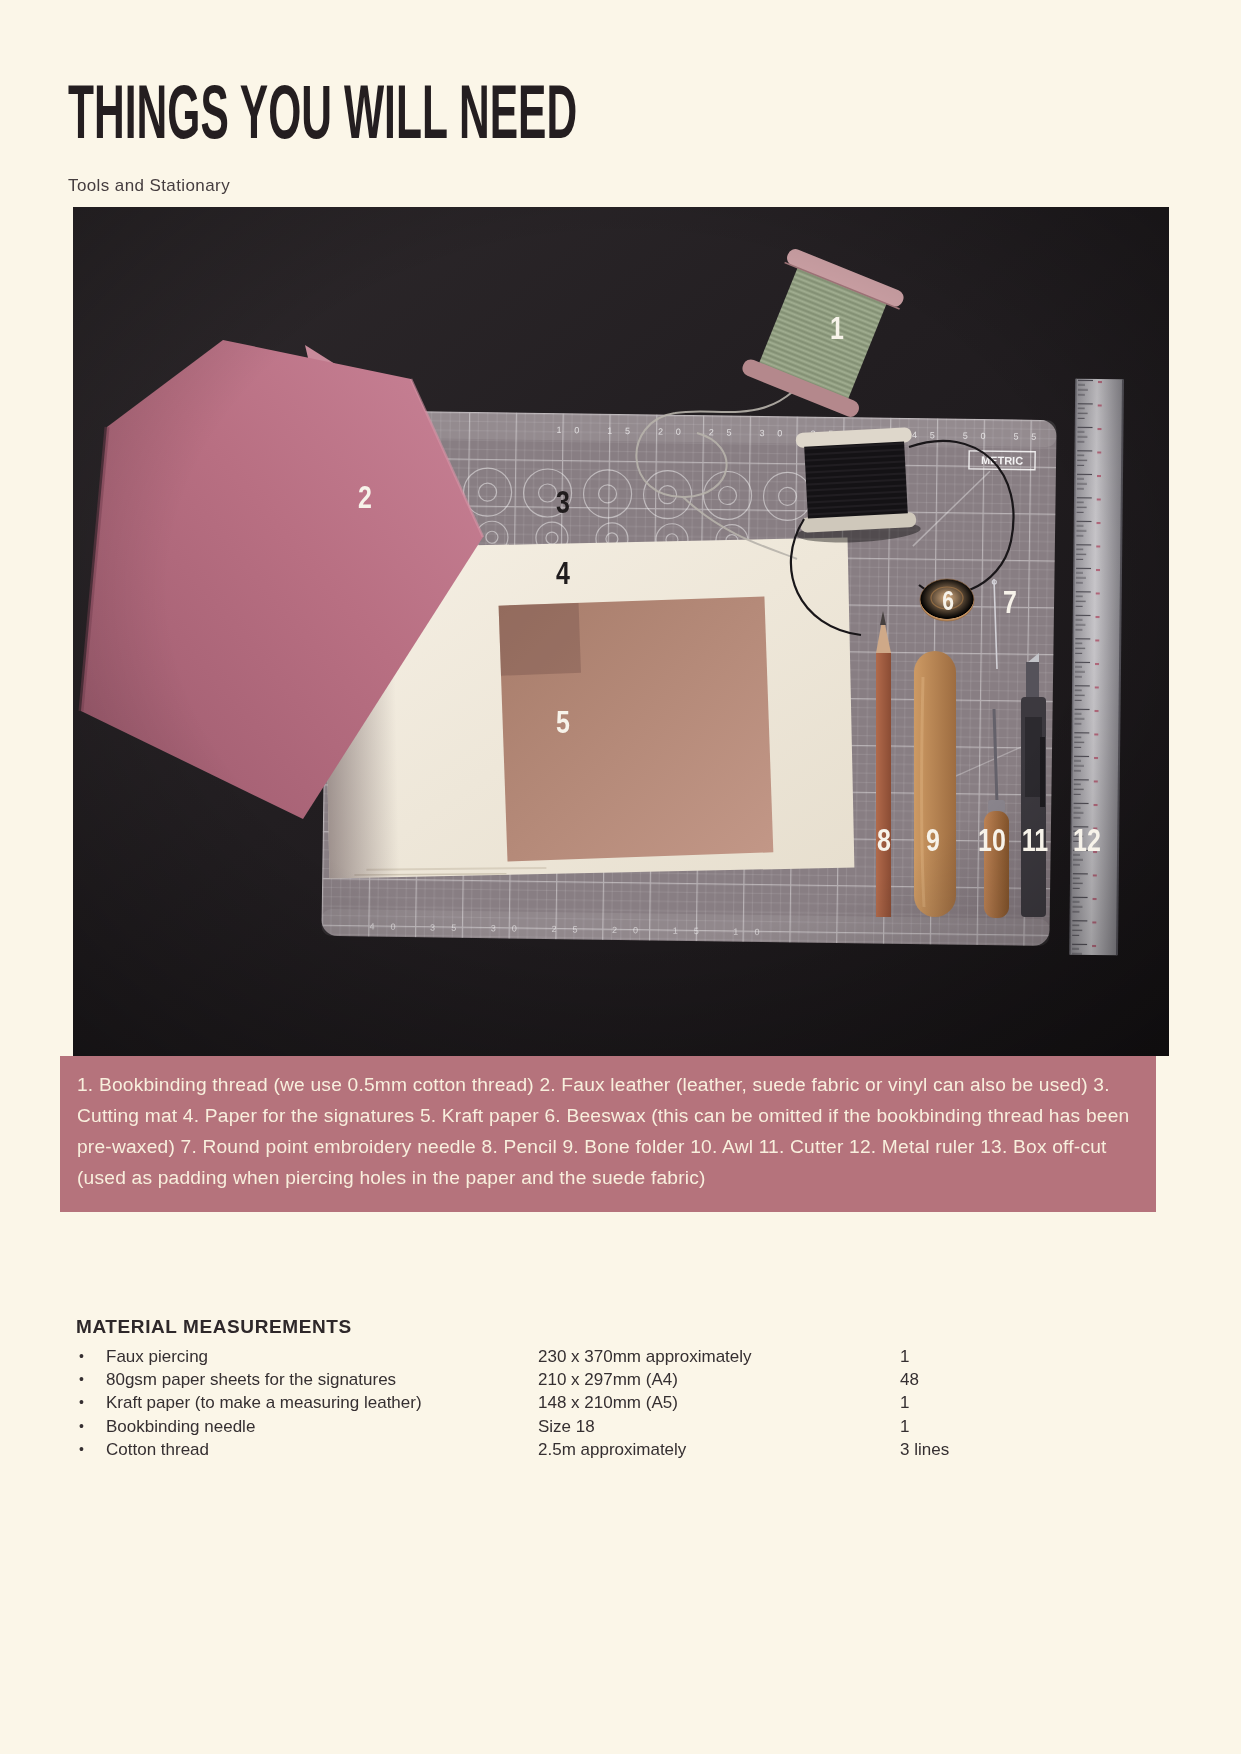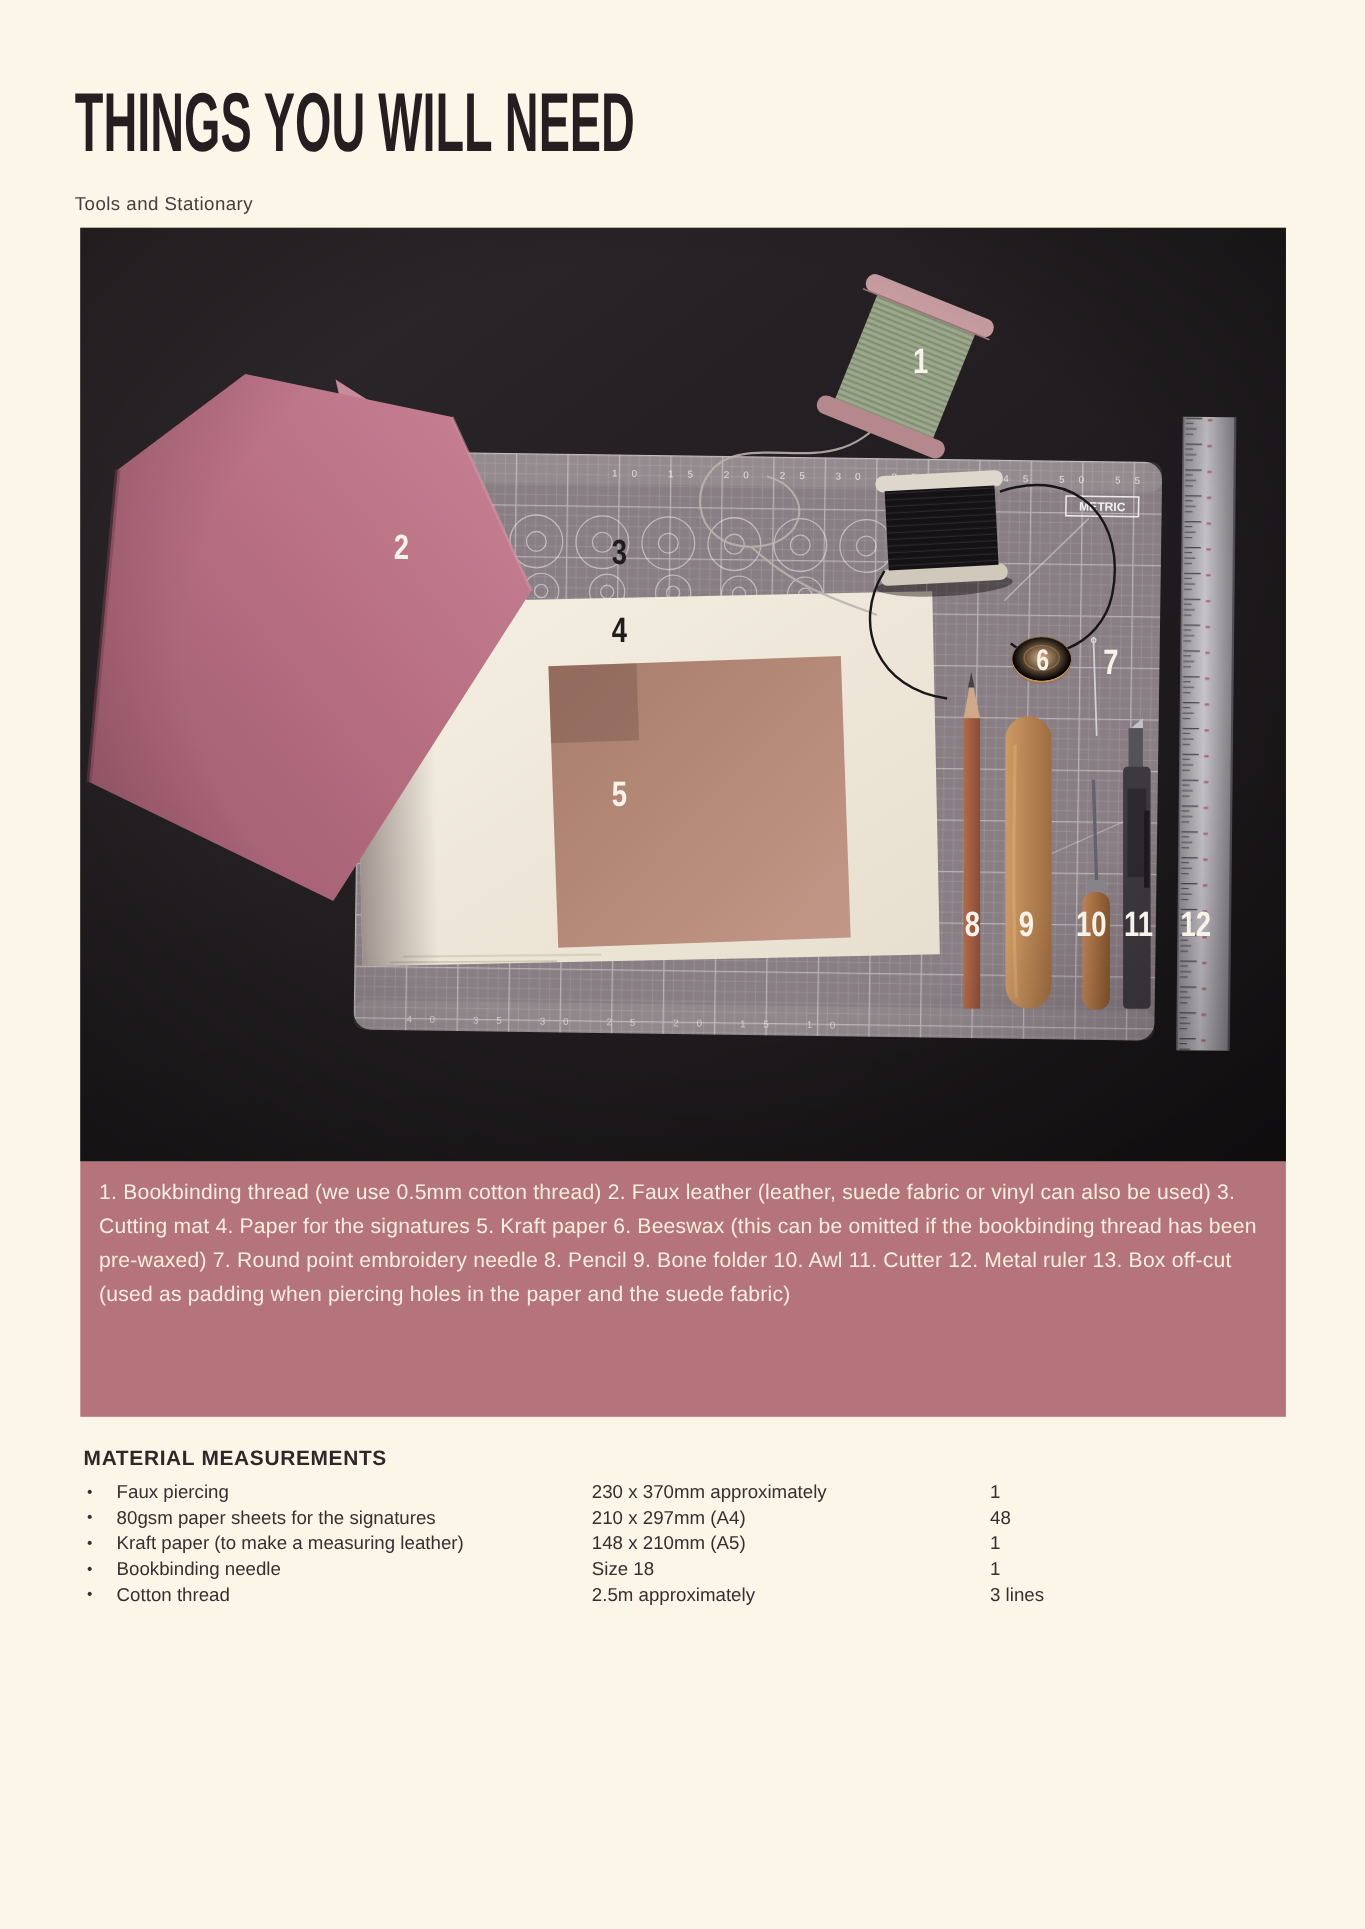--- a/index.html
+++ b/index.html
@@ -30,21 +30,21 @@
   .photo svg{position:absolute;left:0;top:0;}
   .plabel{
     position:absolute;
     color:#f7f3ea;font-weight:700;font-size:32px;line-height:1;
     transform:translate(-50%,-50%) scaleX(.78);
     white-space:nowrap;
   }
   .plabel--dark{color:#201c1d;}
   
   .caption{
-    position:absolute;left:73px;top:1056px;width:1096px;height:232px;
+    position:absolute;left:60px;top:1056px;width:1096px;height:156px;
     background:#b5737c;box-sizing:border-box;
     padding:13px 17px 0 17px;
     color:#f8efdd;font-size:19.2px;line-height:31px;letter-spacing:.2px;
   }
   
   .mm-heading{
     position:absolute;left:76px;top:1316px;
     font-size:19px;font-weight:700;letter-spacing:.6px;color:#2e282a;text-align:right;
   }
   .mm-table{

